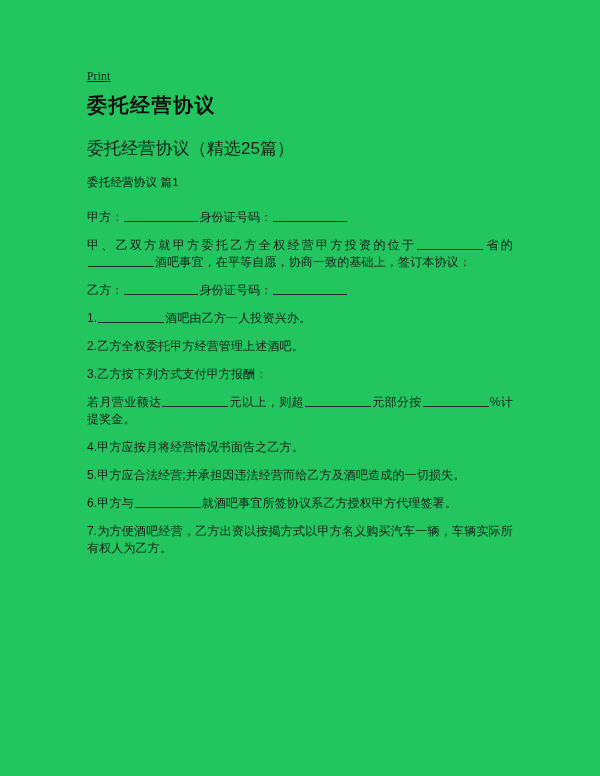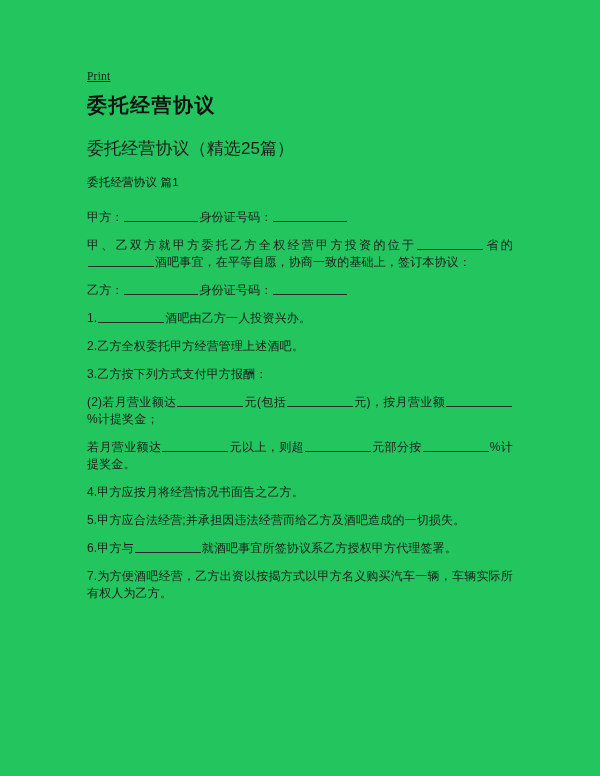--- a/index.html
+++ b/index.html
@@ -115,21 +115,20 @@
 
     <p class="para"><span>乙方：</span><span class="blank w-lg"></span><span>身份证号码：</span><span class="blank w-lg"></span></p>
 
     <p class="para"><span>1.</span><span class="blank w-md"></span><span>酒吧由乙方一人投资兴办。</span></p>
 
     <p class="para">2.乙方全权委托甲方经营管理上述酒吧。</p>
 
     <p class="para">3.乙方按下列方式支付甲方报酬：</p>
 
 
-    <p class="para"><span>(2)若月营业额达</span><span class="blank w-md"></span><span>元(包括</span><span class="blank w-md"></span><span>元)，按月营业额</span><span class="blank w-md"></span><span>%计提奖金；</span></p>
 
 
     <p class="para"><span>若月营业额达</span><span class="blank w-md"></span><span>元以上，则超</span><span class="blank w-md"></span><span>元部分按</span><span class="blank w-md"></span><span>%计提奖金。</span></p>
 
 
     <p class="para">4.甲方应按月将经营情况书面告之乙方。</p>
 
     <p class="para">5.甲方应合法经营;并承担因违法经营而给乙方及酒吧造成的一切损失。</p>
 
     <p class="para"><span>6.甲方与</span><span class="blank w-md"></span><span>就酒吧事宜所签协议系乙方授权甲方代理签署。</span></p>

